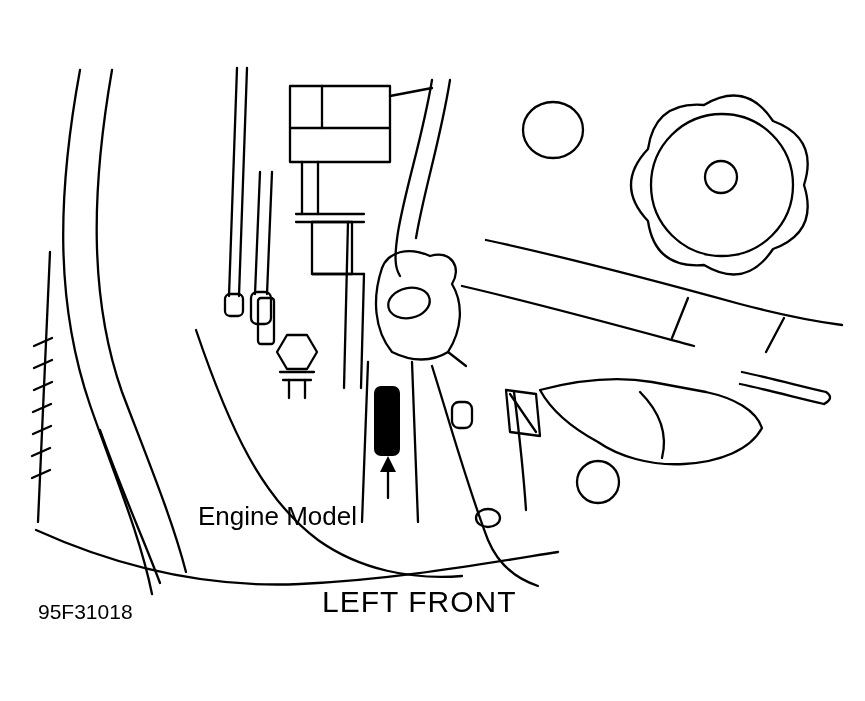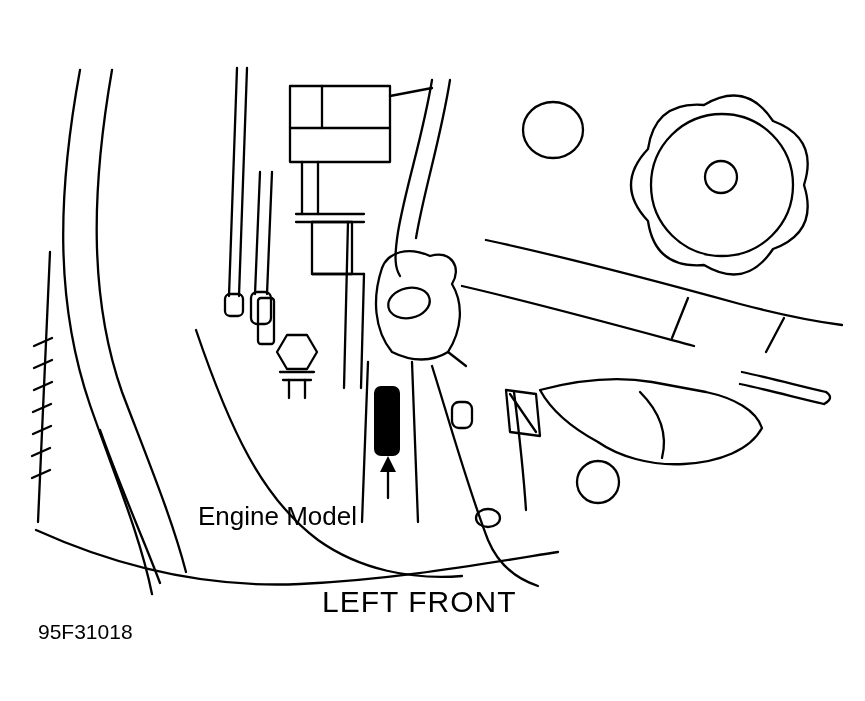--- a/index.html
+++ b/index.html
@@ -21,21 +21,21 @@
     top: 0;
   }
   .label {
     position: absolute;
     color: #000000;
     white-space: nowrap;
     user-select: none;
   }
   .engine-model-label { left: 198px; top: 501px; font-size: 26px; }
   .left-front-label  { left: 322px; top: 585px; font-size: 30px; letter-spacing: 1px; }
-  .fig-code-label    { left: 38px;  top: 620px; font-size: 21px; }
+  .fig-code-label    { left: 38px;  top: 600px; font-size: 21px; }
 </style>
 </head>
 <body>
 
 <div class="stage">
 
   <svg width="865" height="701" viewBox="0 0 865 701">
     <g fill="none" stroke="#000000" stroke-width="2.3" stroke-linecap="round" stroke-linejoin="round">
 
       <g>

